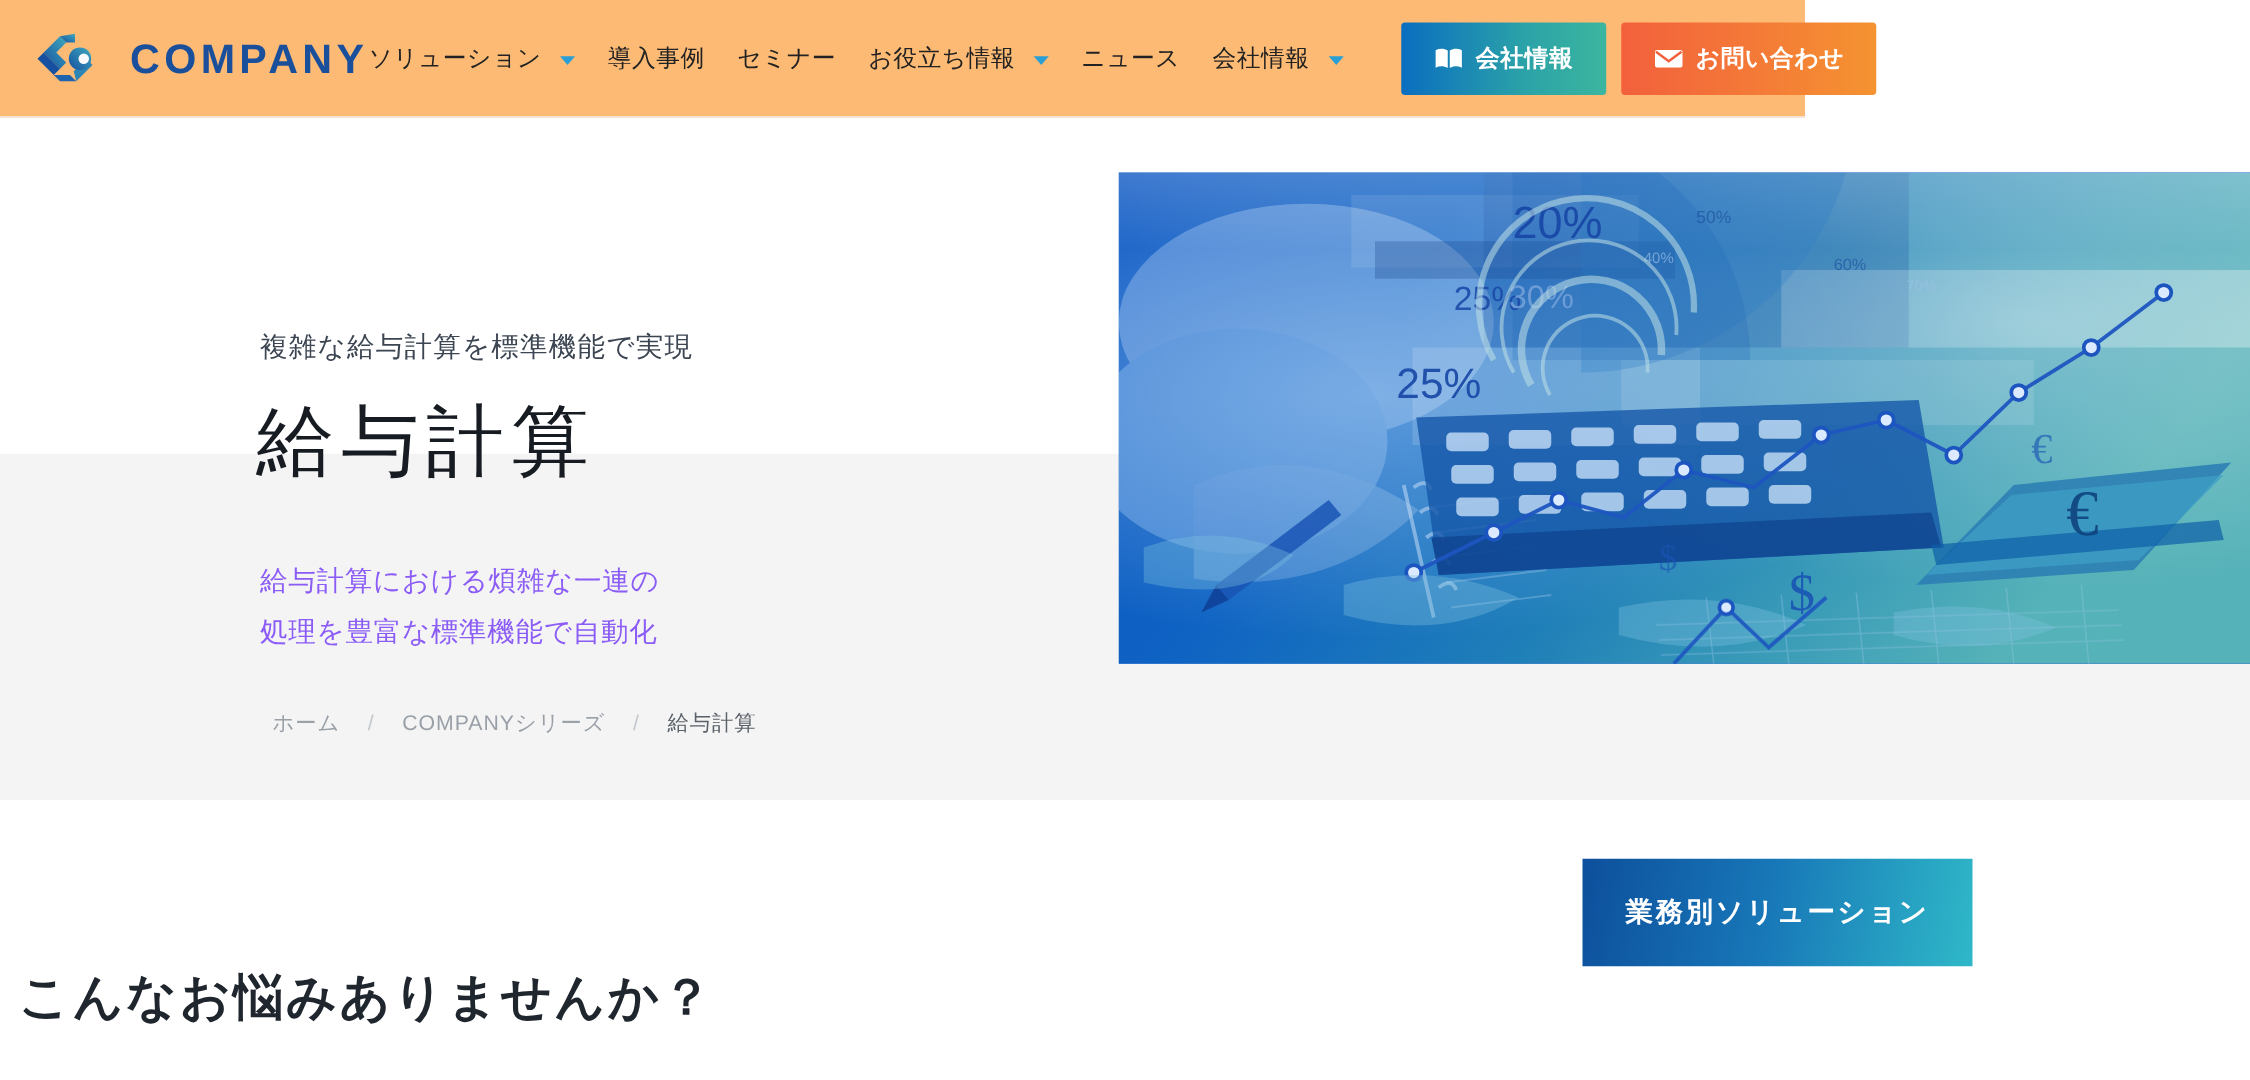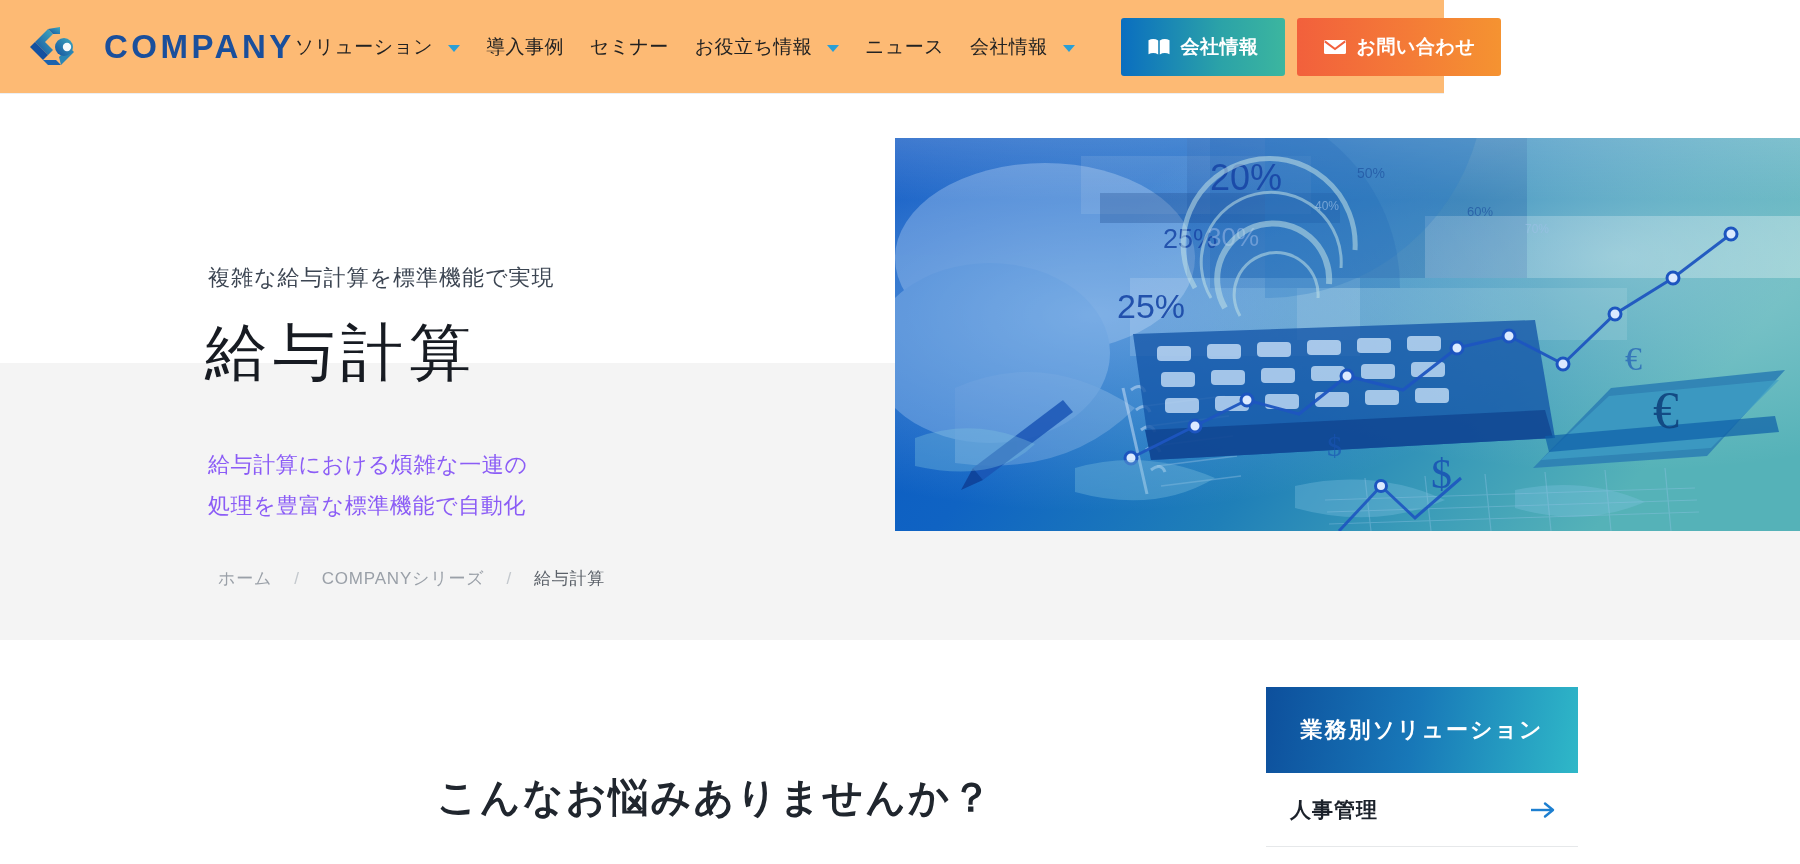--- a/index.html
+++ b/index.html
@@ -170,23 +170,23 @@
     width: 905px;
     height: 393px;
     overflow: hidden;
     background: #0d5cc4;
   }
   .hero-image svg { display: block; width: 905px; height: 393px; }
 
   
   .section-heading {
     position: absolute;
-    left: 0; top: 770px;
+    left: 15px; top: 770px;
     width: 1430px;
-    text-align: center;
+    text-align: left;
     font-size: 40px;
     font-weight: 700;
     color: #20262e;
     letter-spacing: 2px;
   }
 
   
   .sidebar {
     position: absolute;
     left: 1266px;
@@ -491,24 +491,15 @@
       <a href="#">COMPANYシリーズ</a>
       <span class="sep">/</span>
       <span class="current">給与計算</span>
     </nav>
   </section>
 
   <h2 class="section-heading">こんなお悩みありませんか？</h2>
 
   <aside class="sidebar">
     <div class="sidebar-header">業務別ソリューション</div>
-    <ul class="sidebar-list">
-      <li class="sidebar-row">
-        <span class="sidebar-row-label">人事管理</span>
-        <svg class="arrow-icon" viewBox="0 0 26 18" aria-hidden="true">
-          <path d="M1 9 H22" stroke="#1d7fd0" stroke-width="2.4" fill="none"></path>
-          <path d="M15 2.5 L23 9 L15 15.5" stroke="#1d7fd0" stroke-width="2.4" fill="none" stroke-linecap="round" stroke-linejoin="round"></path>
-        </svg>
-      </li>
-    </ul>
   </aside>
 
 </div>
 
 </body></html>

